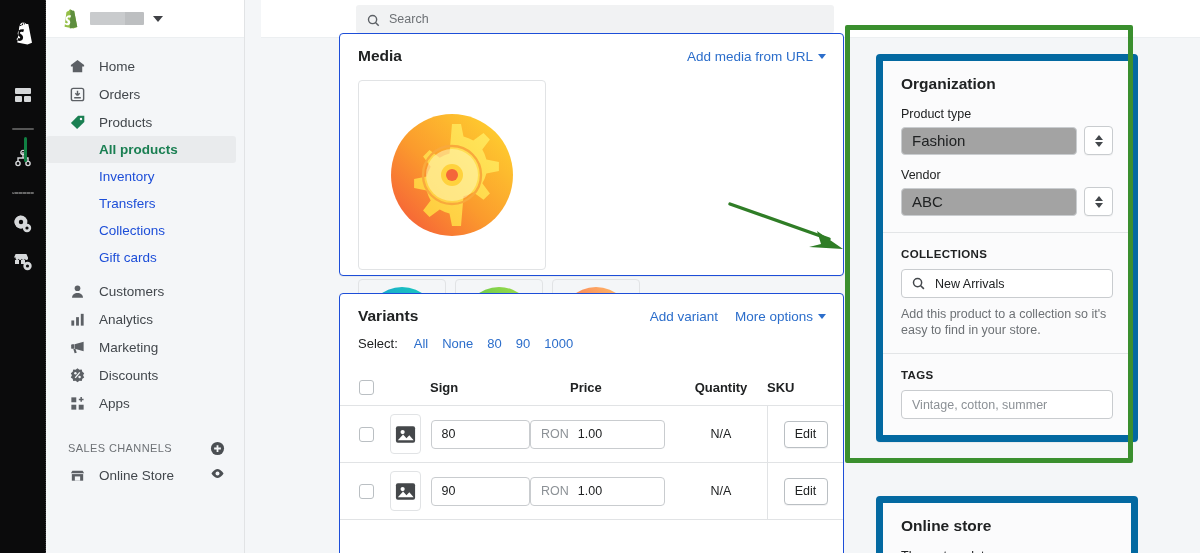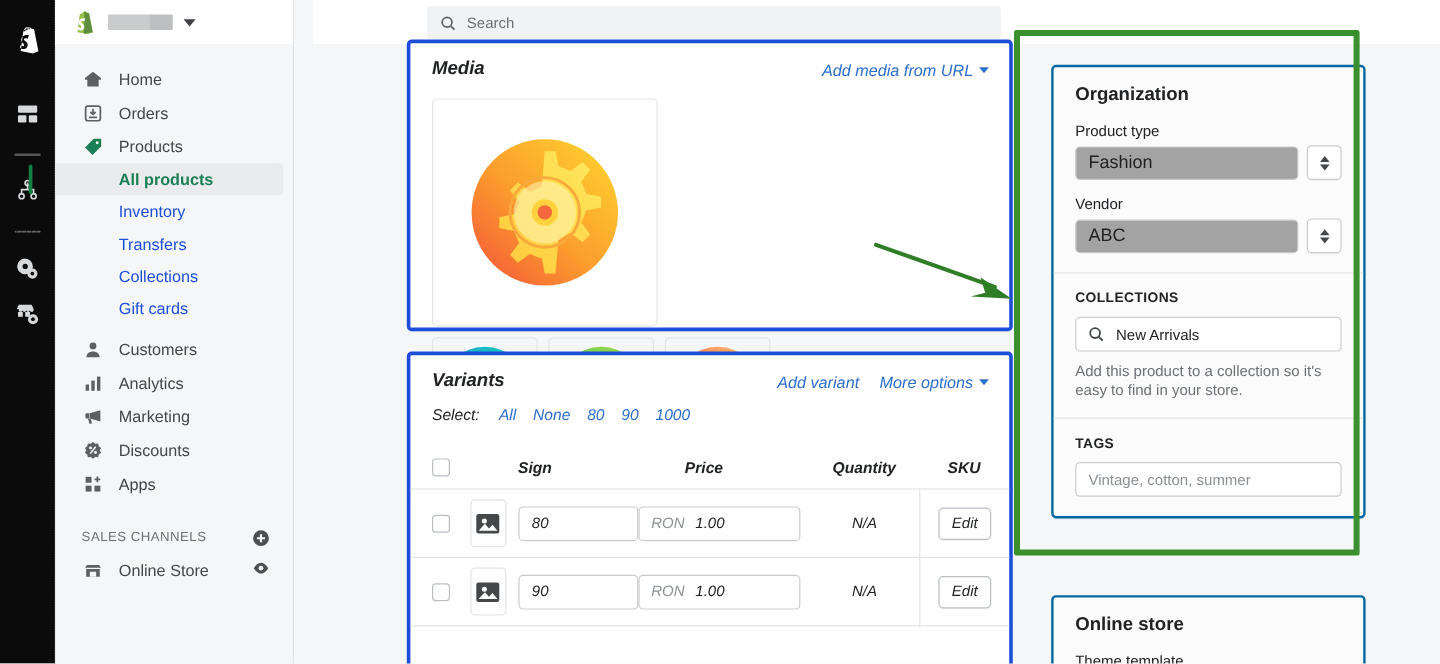--- a/index.html
+++ b/index.html
@@ -87,21 +87,21 @@
   }
   .search-box {
     position: absolute; left: 95px; top: 5px;
     width: 478px; height: 28px;
     background: #f1f2f3; border-radius: 3px;
     display: flex; align-items: center; padding-left: 11px;
   }
   .search-box .sico { width: 13px; height: 13px; margin-right: 9px; flex:none; }
   .search-ph { font-size: 12.5px; color: #6d7175; }
 
-  .card { background:#fff; border:3px solid #1d4ed8; border-radius:4px; box-shadow:0 1px 0 rgba(22,29,37,.05);font-style:italic; }
+  .card { background:#fff; border:1px solid #1d4ed8; border-radius:4px; box-shadow:0 1px 0 rgba(22,29,37,.05); }
 
   .media-card { position:absolute; left:339px; top:33px; width:505px; height:243px; }
   .card-head { display:flex; align-items:center; justify-content:space-between; padding:13px 17px 0 18px; }
   .card-title { font-size:15.5px; font-weight:600; color:#202223; }
   .link-blue { color:#2c6ecb; font-size:13.5px; cursor:pointer; }
   .link-caret { display:inline-block; width:0;height:0;margin-left:5px;vertical-align:2px;
                 border-left:4px solid transparent;border-right:4px solid transparent;border-top:5px solid #2c6ecb;}
 
   .media-grid { display:flex; padding:15px 0 0 18px; gap:9px; flex-wrap:wrap; width:480px;}
   .media-main { width:188px; height:190px; border:1px solid #e1e3e5; border-radius:4px; display:flex; align-items:center; justify-content:center; }
@@ -126,42 +126,42 @@
   }
   .vt-row { display:flex; align-items:center; height:57px; border-bottom:1px solid #e1e3e5; }
   .c-chk   { width:42px; display:flex; justify-content:center; padding-left:10px;}
   .c-sign  { width:148px; display:flex; align-items:center; gap:10px; padding-left:8px;}
   .c-price { width:145px; }
   .c-qty   { width:92px; text-align:center; }
   .c-sku   { width:76px; text-align:center; }
   .vt-head .c-sign  { justify-content:flex-start; padding-left:48px;}
   .vt-head .c-price { text-align:left; padding-left:40px;}
   .vt-head .c-qty   { text-align:center;}
-  .vt-head .c-sku   { text-align:center;}
+  .vt-head .c-sku   { text-align:left;}
   .vt-row .c-sku { border-left:1px solid #e1e3e5; height:57px; display:flex; align-items:center; justify-content:center; }
 
   .chkbox { width:15px; height:15px; border:1px solid #babfc3; border-radius:3px; background:#fff; }
   .thumb-sq { width:40px; height:40px; border:1px solid #e1e3e5; border-radius:4px; display:flex;align-items:center;justify-content:center;background:#fff;}
   .txt-input {
     height:29px; border:1px solid #c9cccf; border-radius:4px; background:#fff;
     display:flex; align-items:center; padding:0 10px; font-size:12.5px; color:#202223;
   }
   .in-sign { width:125px; }
   .in-price { width:135px; }
   .price-cur { color:#8c9196; margin-right:9px; font-size:12.5px; }
   .na-txt { font-size:12.5px; color:#202223; }
   .btn-edit {
     width:44px; height:27px; border:1px solid #babfc3; border-radius:4px; background:#fff;
     display:flex; align-items:center; justify-content:center; font-size:12.5px; color:#202223;
     box-shadow:0 1px 0 rgba(22,29,37,.05);
   }
 
   
   .right-col { position:absolute; left:857px; top:38px; width:343px; height:515px; }
-  .rcard { background:#fbfbfc; border:2px solid #0369a1; border-radius:4px; box-shadow:0 1px 0 rgba(22,29,37,.05); }
+  .rcard { background:#fbfbfc; border:7px solid #0369a1; border-radius:4px; box-shadow:0 1px 0 rgba(22,29,37,.05); }
   .org-card { position:absolute; left:19px; top:16px; width:262px; }
   .org-sec { padding:14px 18px 16px 18px; }
   .org-title { font-size:15.5px; font-weight:600; color:#202223; margin-bottom:14px; }
   .fld-label { font-size:12.5px; color:#202223; margin-bottom:5px; }
   .fld-row { display:flex; align-items:center; gap:7px; margin-bottom:13px; }
   .fld-box {
     flex:1; height:28px; background:#a3a3a3; border:1px solid #c9cccf; border-radius:4px;
     display:flex; align-items:center; padding:0 10px; font-size:15px; color:#202223;
   }
   .spin {

